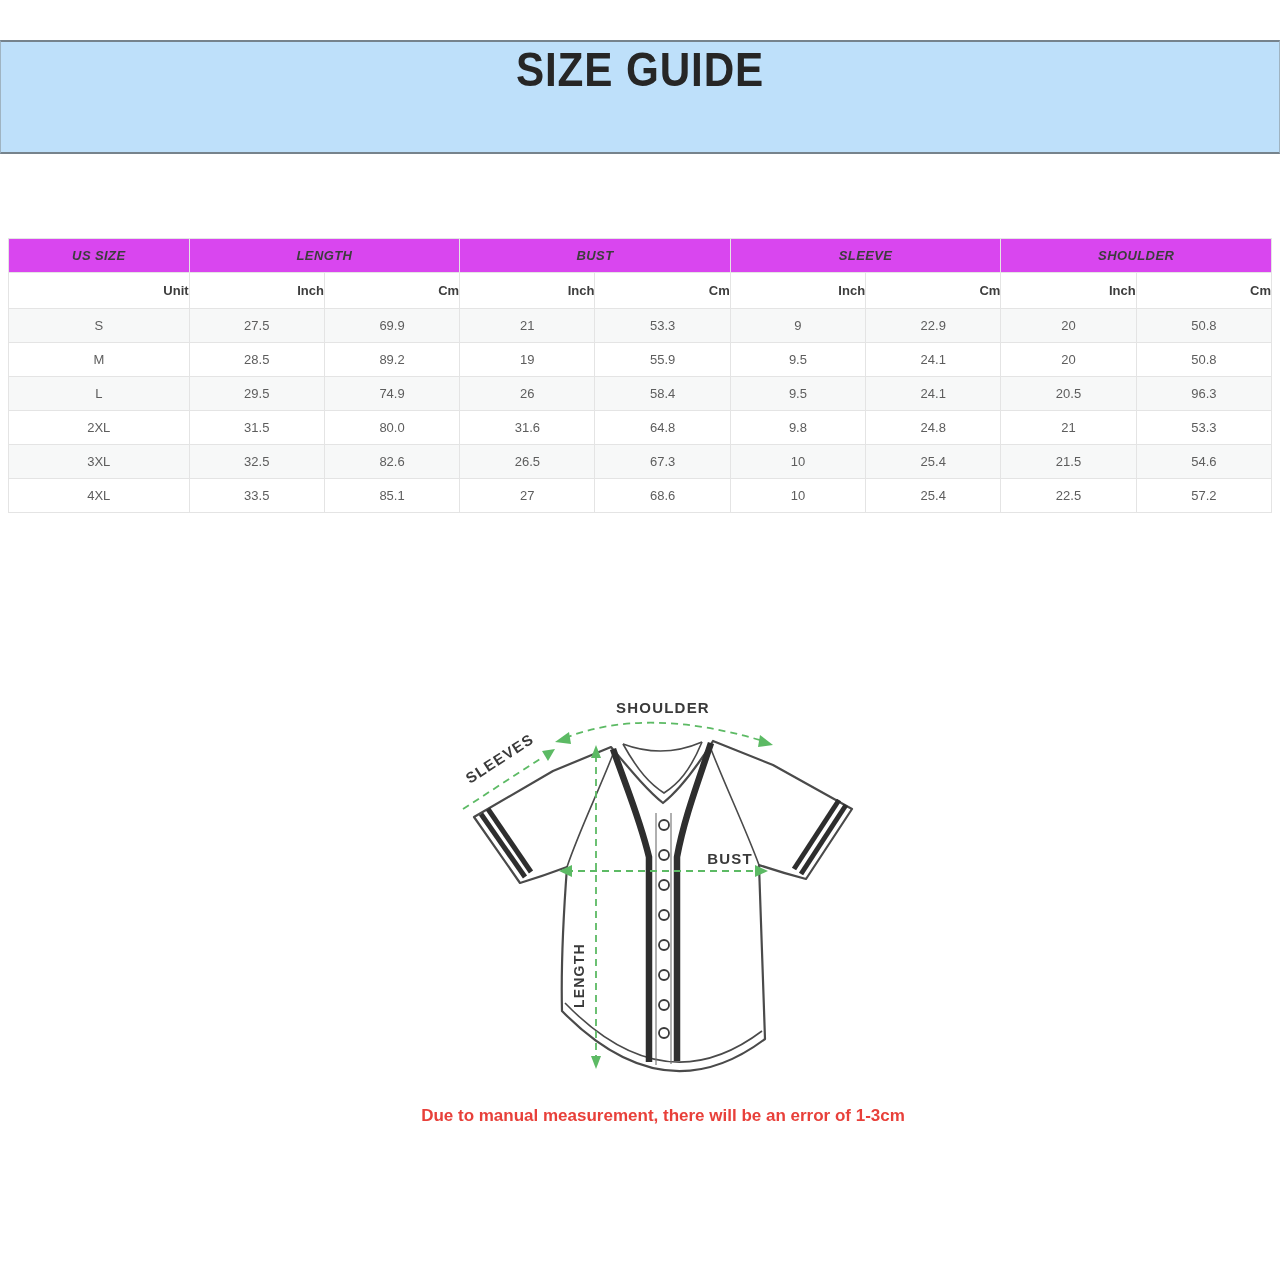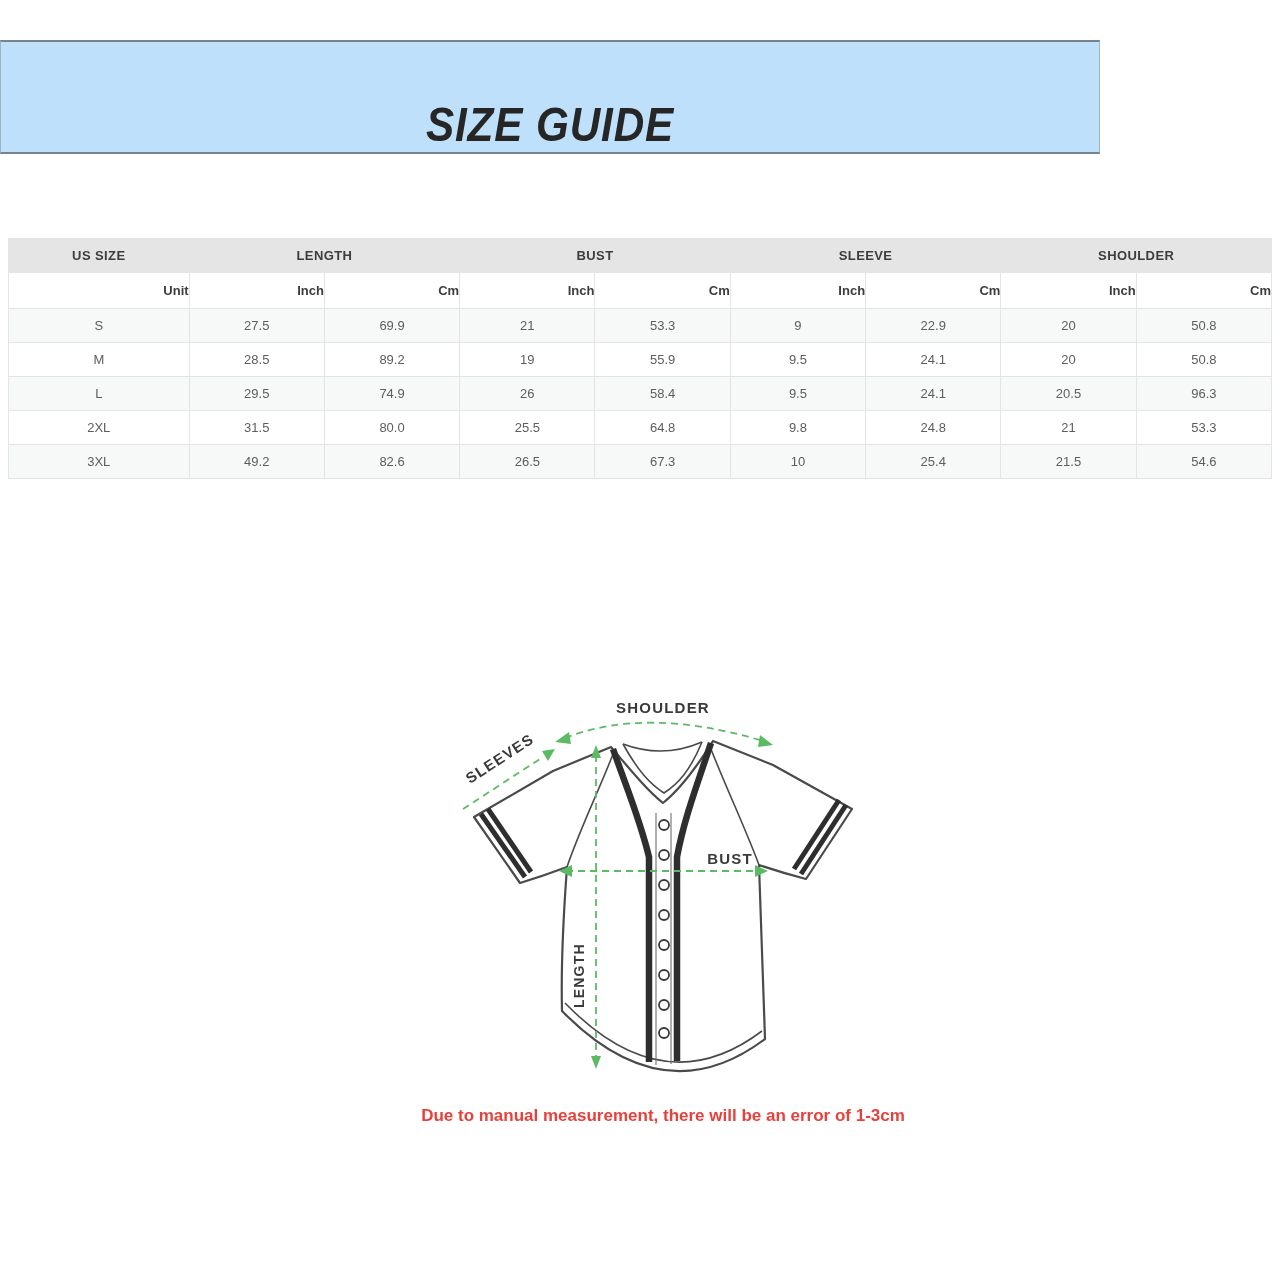--- a/index.html
+++ b/index.html
@@ -3,42 +3,42 @@
 <meta charset="utf-8">
 <style>
   html,body { margin:0; padding:0; }
   body {
     width:1280px; height:1280px; background:#ffffff; position:relative;
     font-family:"Liberation Sans", sans-serif; overflow:hidden;
   }
 
   
   .banner {
-    position:absolute; left:0; top:40px; width:1100px; height:114px;
+    position:absolute; left:0; top:40px; width:1280px; height:114px;
     background:#bee0fa; box-sizing:border-box;
     border-top:2px solid #76838c; border-bottom:2px solid #76838c;
     border-left:1px solid #9fb4c2; border-right:1px solid #9fb4c2;
-    display:flex; align-items:flex-end; justify-content:center;font-style:italic;
+    display:flex; align-items:flex-start; justify-content:center;
   }
   .banner-title {
     font-size:48px; font-weight:bold; color:#262626; letter-spacing:1px;
     transform:scaleX(0.88); white-space:nowrap;
   }
 
   
   .size-table {
     position:absolute; left:8px; top:238px; width:1264px;
     border-collapse:collapse; table-layout:fixed;
   }
   .size-table th, .size-table td {
     border:1px solid #e4e4e4; text-align:center; padding:0; vertical-align:middle;
   }
   .size-table thead tr.group-row th {
     height:33px; font-size:13px; font-weight:bold; color:#3d3d3d;
-    background:#e5e5e5; letter-spacing:.4px;
+    background:#d946ef; letter-spacing:.4px;font-style:italic;
   }
   .size-table thead tr.unit-row th {
     height:35px; font-size:13px; font-weight:bold; color:#3d3d3d; background:#ffffff;text-align:right;
   }
   .size-table tbody td { height:33px; font-size:13px; color:#5d5d5d; }
   .size-table tbody tr:nth-child(odd)  { background:#f7f8f8; }
   .size-table tbody tr:nth-child(even) { background:#ffffff; }
 
   
   .diagram { position:absolute; left:443px; top:681px; width:445px; height:478px; }
@@ -132,37 +132,48 @@
         <td>58.4</td>
         <td>9.5</td>
         <td>24.1</td>
         <td>20.5</td>
         <td>96.3</td>
       </tr>
       <tr>
         <td>2XL</td>
         <td>31.5</td>
         <td>80.0</td>
-        <td>25.5</td>
+        <td>31.6</td>
         <td>64.8</td>
         <td>9.8</td>
         <td>24.8</td>
         <td>21</td>
         <td>53.3</td>
       </tr>
       <tr>
         <td>3XL</td>
-        <td>49.2</td>
+        <td>32.5</td>
         <td>82.6</td>
         <td>26.5</td>
         <td>67.3</td>
         <td>10</td>
         <td>25.4</td>
         <td>21.5</td>
         <td>54.6</td>
+      </tr>
+      <tr>
+        <td>4XL</td>
+        <td>33.5</td>
+        <td>85.1</td>
+        <td>27</td>
+        <td>68.6</td>
+        <td>10</td>
+        <td>25.4</td>
+        <td>22.5</td>
+        <td>57.2</td>
       </tr>
     </tbody>
 </table>
 
 <svg class="diagram" viewBox="0 0 445 478">
 
   <g>
     <path class="shirt-outline" d="M 168,66
          L 110,90 L 31,136 L 77,202
          Q 100,195 124,186

